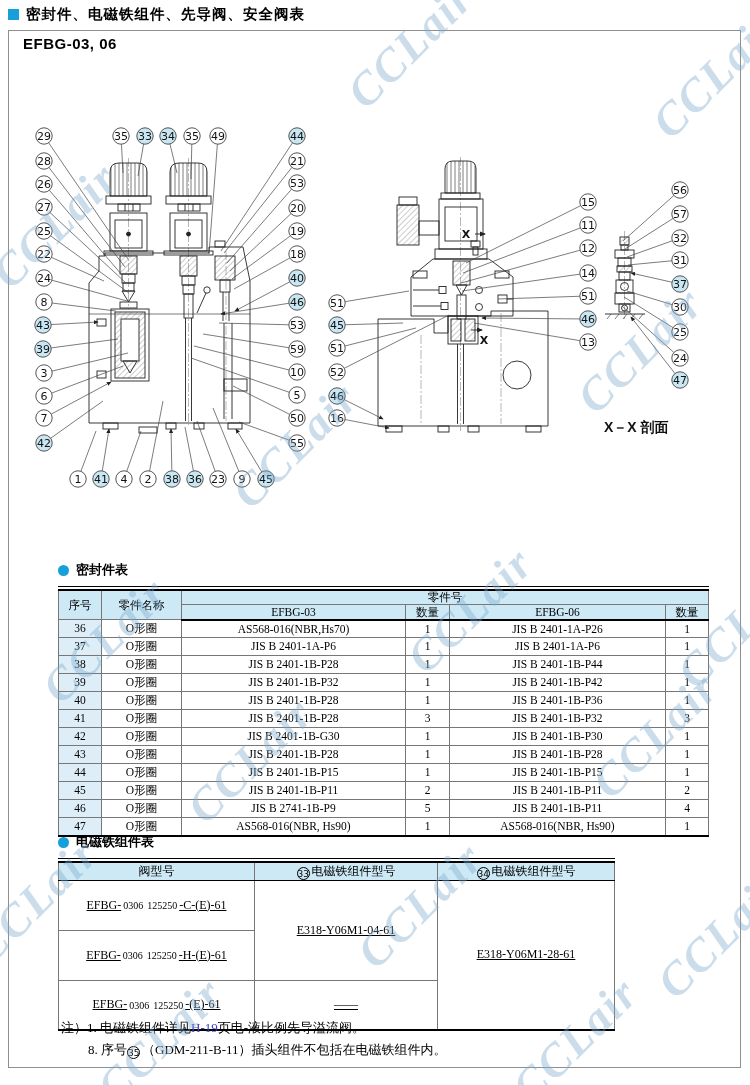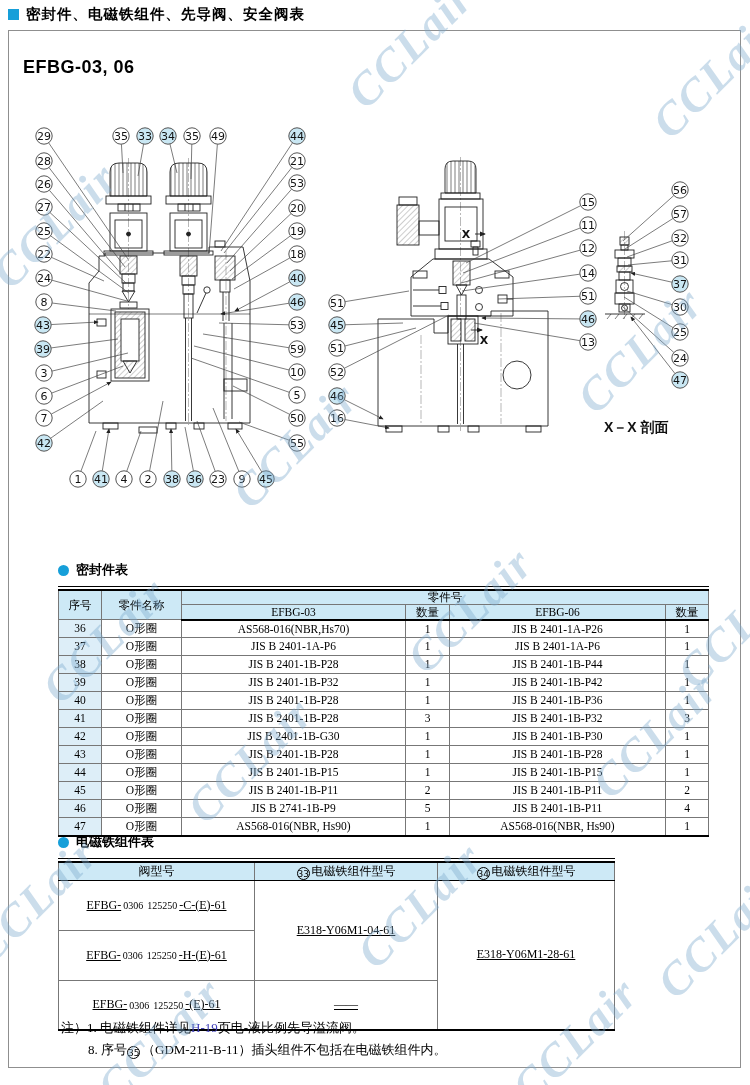--- a/index.html
+++ b/index.html
@@ -4,21 +4,21 @@
 <style>
   :root{ --accent:#169fd9; --hl:#cde9f6; --hl2:#ddeef8; --wm:rgba(125,170,205,0.40); }
   *{box-sizing:border-box;}
   body{margin:0;background:#fff;width:750px;height:1085px;overflow:hidden;position:relative;
        font-family:"Liberation Sans",sans-serif;color:#000;}
   #page{position:absolute;left:0;top:0;width:750px;height:1085px;background:#fff;overflow:hidden;padding-left:21px;}
   .page-title-row{position:absolute;left:8px;top:5px;display:flex;align-items:center;gap:7px;z-index:2;}
   .title-sq{width:11px;height:11px;background:var(--accent);display:inline-block;}
   .title-text{font-weight:bold;font-size:14.5px;letter-spacing:1px;}
   .content-box{position:absolute;left:8px;top:30px;width:733px;height:1038px;border:1.5px solid #8f8f8f;z-index:1;}
-  .model-label{position:absolute;left:14px;top:26px;font-weight:bold;font-size:18px;letter-spacing:0.5px;}
+  .model-label{position:absolute;left:14px;top:4px;font-weight:bold;font-size:15px;letter-spacing:0.5px;}
   #diagram{position:absolute;left:0px;top:88px;}
   .tbl-title{display:flex;align-items:center;gap:7px;font-weight:bold;font-size:13px;margin-bottom:7px;}
   .bullet{width:11px;height:11px;border-radius:50%;background:var(--accent);flex:0 0 auto;}
   #seal-block{position:absolute;left:49px;top:530px;}
   #sol-block{position:absolute;left:49px;top:802px;}
   .tbl-top{border-top:1px solid #000;padding-top:1.5px;}
   table{border-collapse:collapse;background:rgba(255,255,255,0);}
   .seal-table{width:650px;table-layout:fixed;font-family:"Liberation Serif",serif;font-size:11.5px;
               border-top:2px solid #000;border-bottom:2.5px solid #000;}
   .seal-table th,.seal-table td{border:1px solid #777;text-align:center;padding:0;height:18px;

